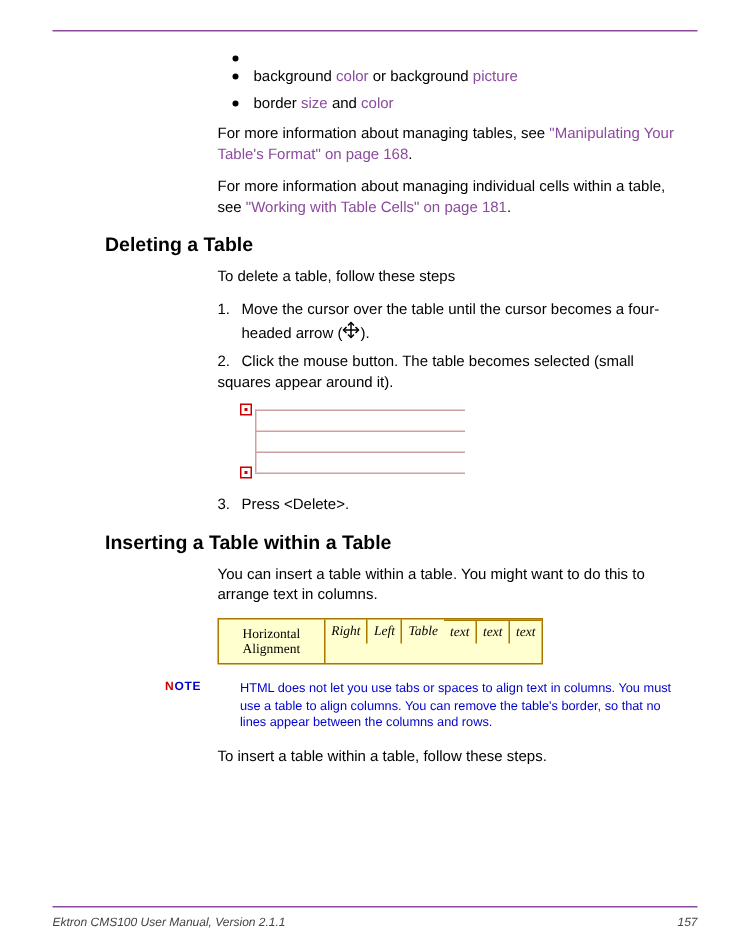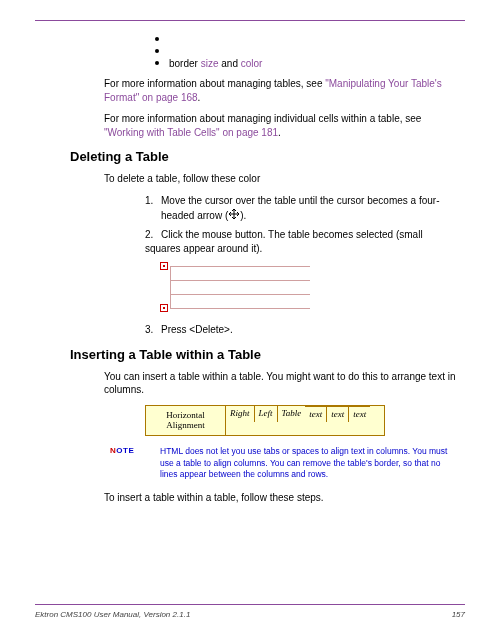--- a/index.html
+++ b/index.html
@@ -42,21 +42,21 @@
       display: flex;
       align-items: flex-start;
       margin-bottom: 4px;
       line-height: 1.4;
     }
     .bullet-dot {
       width: 4px; height: 4px; background: #000; border-radius: 50%;
       margin-right: 10px; margin-top: 4px; flex-shrink: 0;
     }
     .link-purple { color: #8b4a9c; }
-    .para { margin-left: 64px; line-height: 1.35; margin-bottom: 8px; }
+    .para { margin-left: 105px; line-height: 1.35; margin-bottom: 8px; }
     .heading {
       font-weight: bold;
       font-size: 13px;
       margin: 10px 0 8px 30px;
       color: #000;
     }
     .numbered { margin-left: 105px; line-height: 1.4; margin-bottom: 4px; }
     .num-label { display: inline-block; width: 16px; }
     .numbered .cont { margin-left: 16px; }
     .move-icon {
@@ -76,21 +76,21 @@
     }
     .handle::after {
       content: "";
       width: 2px; height: 2px; background: #cc0000;
       position: absolute; top: 2px; left: 2px;
     }
     .fig-line { position: absolute; height: 1px; background: #d0a0a0; }
     .fig-vline { position: absolute; width: 1px; background: #d0a0a0; }
     .nested-table-fig {
       margin: 6px 0 10px 105px;
-      width: 240px;
+      width: 217px;
       border: 1px solid #aa7700;
       background: #ffffd0;
       display: flex;
       font-family: Georgia, serif;
       font-size: 9px;
     }
     .nt-label {
       width: 80px;
       border-right: 1px solid #aa7700;
       padding: 4px 6px;
@@ -130,40 +130,43 @@
 <body>
 
 <div class="top-rule"></div>
 
 <div class="bullet-list">
   <div class="bullet-item">
     <div class="bullet-dot"></div>
   </div>
   <div class="bullet-item">
     <div class="bullet-dot"></div>
+    <div>
+      <span>background </span><span class="link-purple">color</span><span> or background </span><span class="link-purple">picture</span>
+    </div>
   </div>
   <div class="bullet-item">
     <div class="bullet-dot"></div>
     <div>
       <span>border </span><span class="link-purple">size</span><span> and </span><span class="link-purple">color</span>
     </div>
   </div>
 </div>
 
 <div class="para">
   <span>For more information about managing tables, see  </span><span class="link-purple">"Manipulating Your Table's Format" on page 168</span><span>.</span>
 </div>
 
 <div class="para">
   <span>For more information about managing individual cells within a table, see  </span><span class="link-purple">"Working with Table Cells" on page 181</span><span>.</span>
 </div>
 
 <div class="heading">Deleting a Table</div>
 
-<div class="para">To delete a table, follow these color</div>
+<div class="para">To delete a table, follow these steps</div>
 
 <div class="numbered">
   <span class="num-label">1.</span><span>Move the cursor over the table until the cursor becomes a four-</span>
   <div class="cont">
     <span>headed arrow (</span><span class="move-icon"><svg width="12" height="12" viewBox="0 0 12 12">
           <g stroke="#000" stroke-width="1" fill="none">
             <line x1="6" y1="1" x2="6" y2="11"></line>
             <line x1="1" y1="6" x2="11" y2="6"></line>
             <polyline points="4,3 6,1 8,3"></polyline>
             <polyline points="4,9 6,11 8,9"></polyline>

